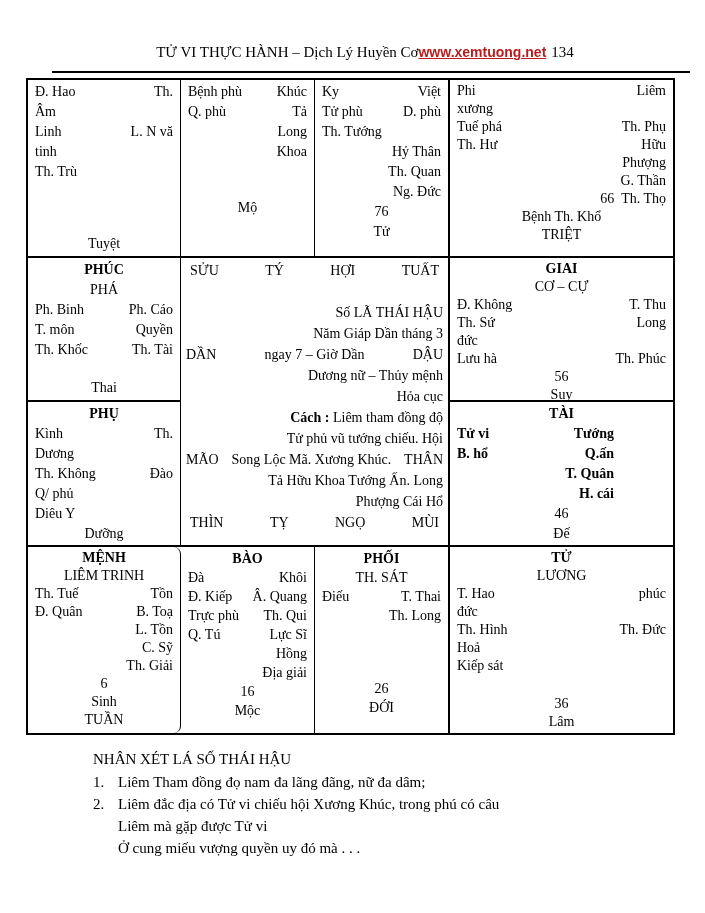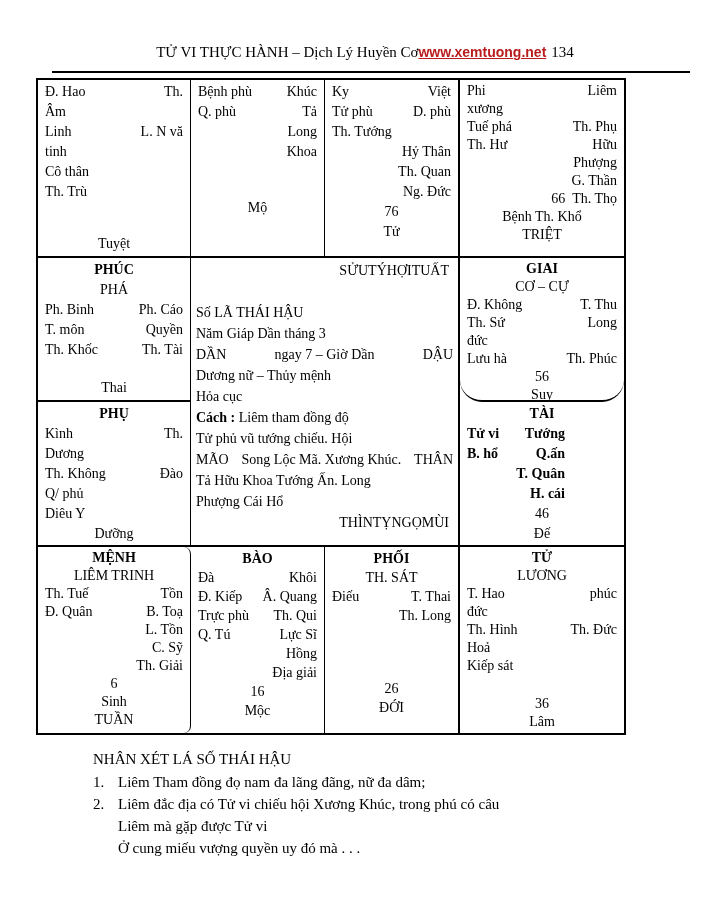--- a/index.html
+++ b/index.html
@@ -9,43 +9,43 @@
     color:#000;font-size:14px;
   }
   
   .header{position:absolute;left:45px;right:20px;top:44px;display:flex;justify-content:center;align-items:baseline;font-size:15px;}
   .header .hright{white-space:nowrap;}
   .header a{color:#b91c1c;font-family:"Liberation Sans","DejaVu Sans",sans-serif;font-weight:bold;text-decoration:underline;font-size:14px;}
   .header .pageno{margin-left:5px;}
   .rule{position:absolute;left:52px;right:15px;top:71px;border-top:2px solid #000;}
   
   .chart{
-    position:absolute;left:36px;top:78px;width:590px;height:657px;
+    position:absolute;left:26px;top:78px;width:649px;height:657px;
     box-sizing:border-box;border:2px solid #000;
     display:grid;
     grid-template-columns:153px 134px 135px 1fr;
     grid-template-rows:178px 144px 145px 1fr;
   }
   .cell{box-sizing:border-box;padding:2px 7px;display:flex;flex-direction:column;line-height:20px;overflow:hidden;}
   .br{border-right:1px solid #000;}
   .br2{border-right:2px solid #000;}
   .bb{border-bottom:2px solid #000;}
   .tight{line-height:18px;}
   .t19{line-height:19px;}
   .ln{display:flex;justify-content:space-between;}
   .ln.ctr{display:block;text-align:center;}
   .ln.bold{font-weight:bold;}
   .ln.padr{padding-right:52px;font-weight:bold;}
   .grow{flex:1 1 auto;}
   
   .center{grid-column:2/4;grid-row:2/4;line-height:21px;padding:2px 5px;}
-  .branches{display:flex;justify-content:flex-end;padding:0 4px;}
+  .branches{display:flex;justify-content:space-between;padding:0 4px;}
   .branches.bottom{margin-top:auto;margin-bottom:26px;}
   .cblock{margin-top:21px;}
-  .cblock .cline{text-align:left;}
+  .cblock .cline{text-align:right;}
   .cline.three{display:flex;justify-content:space-between;text-align:left;}
   .cline.three .mid{flex:1;text-align:center;}
   
   .remarks{position:absolute;left:93px;top:748px;right:30px;font-size:15px;line-height:22px;}
   .remarks .rtitle{margin-bottom:1px;}
   .ritem{display:flex;}
   .ritem .num{width:25px;flex:0 0 25px;}
   .rital{margin-left:25px;}
 </style>
 </head>
@@ -69,23 +69,20 @@
         <span>Âm</span>
       </div>
       <div class="ln">
         <span>Linh</span>
         <span>L. N vă</span>
       </div>
       <div class="ln">
         <span>tinh</span>
       </div>
       <div class="ln">
-        <span>Cô thân</span>
-      </div>
-      <div class="ln">
         <span>Th. Trù</span>
       </div>
       <div class="grow"></div>
       <div class="ln ctr">Tuyệt</div>
     </div>
   <div class="cell br bb">
       <div class="ln">
         <span>Bệnh phù</span>
         <span>Khúc</span>
       </div>
@@ -210,21 +207,21 @@
       <div class="cline">Phượng Cái Hổ</div>
     </div>
     <div class="branches bottom">
       <span>THÌN</span>
       <span>TỴ</span>
       <span>NGỌ</span>
       <span>MÙI</span>
     </div>
   </div>
 
-  <div class="cell bb tight" style="grid-column:4;grid-row:2;border-radius:22px;">
+  <div class="cell bb tight" style="grid-column:4;grid-row:2;">
       <div class="ln ctr bold">GIAI</div>
       <div class="ln ctr">CƠ – CỰ</div>
       <div class="ln">
         <span>Đ. Không</span>
         <span>T. Thu</span>
       </div>
       <div class="ln">
         <span>Th. Sứ</span>
         <span>Long</span>
       </div>

